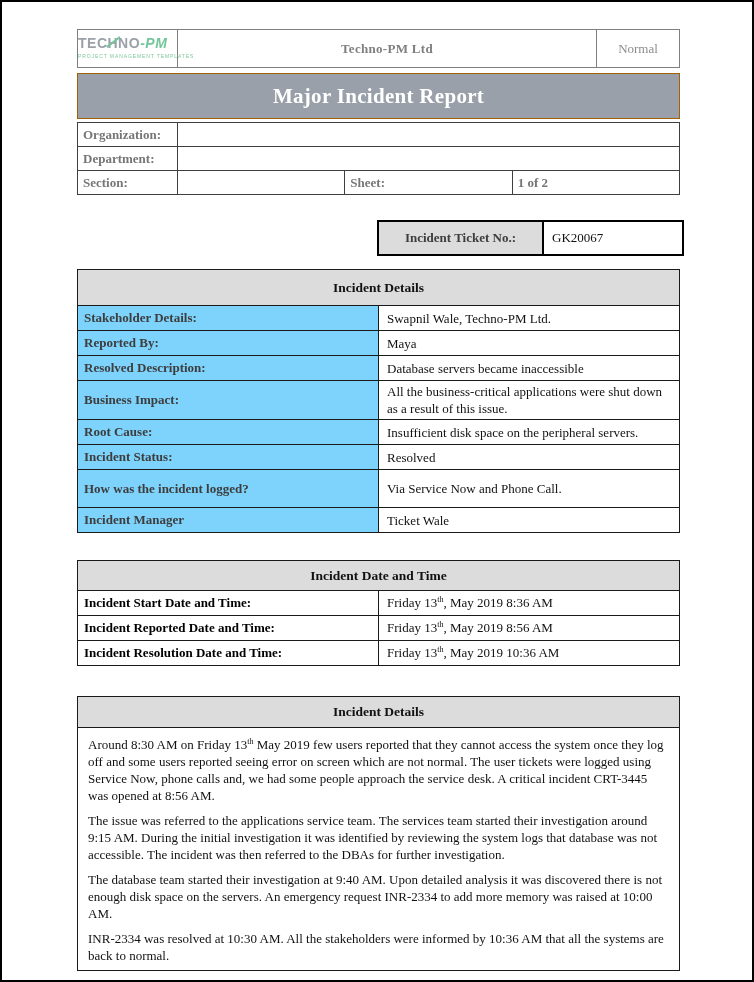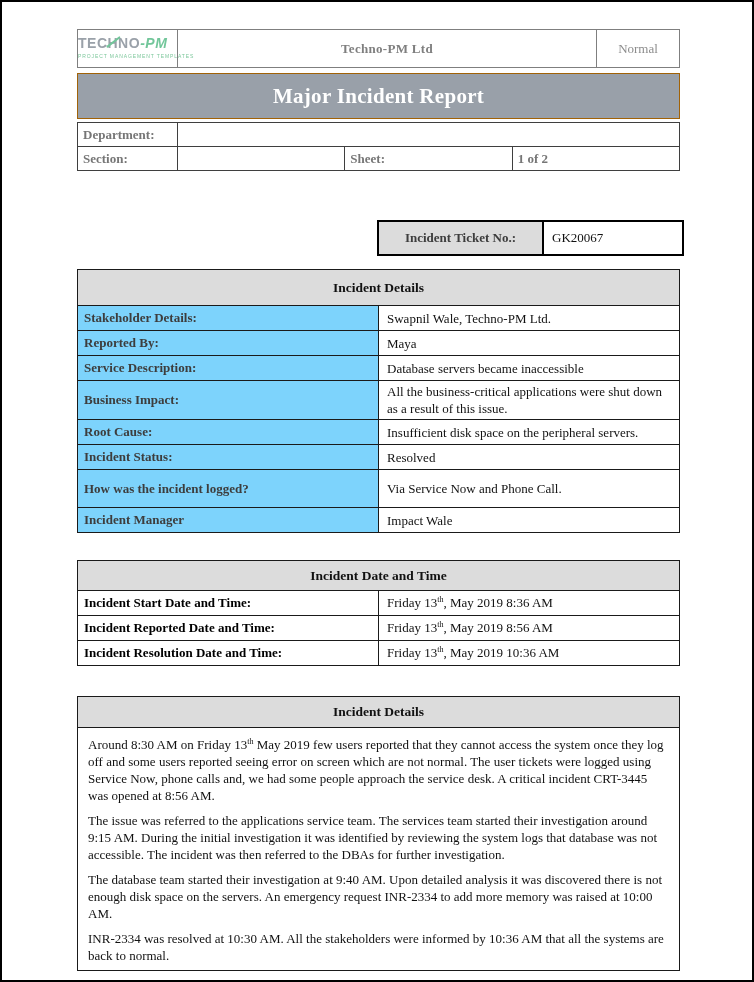--- a/index.html
+++ b/index.html
@@ -140,20 +140,24 @@
     </tr>
   </tbody>
     </table>
 
   <div class="banner">
     <span>Major Incident Report</span>
   </div>
 
   <table class="org-table">
     <tbody>
+        <tr>
+      <td class="org-label">Organization:</td>
+      <td colspan="3"></td>
+    </tr>
     <tr>
       <td class="org-label">Department:</td>
       <td colspan="3"></td>
     </tr>
     <tr>
       <td class="org-label">Section:</td>
       <td></td>
       <td class="org-sheet-label">Sheet:</td>
       <td class="org-sheet-value">1 of 2</td>
     </tr>
@@ -176,42 +180,42 @@
     </tr>
     <tr>
       <td class="lbl" style="height:25px;">Stakeholder Details:</td>
       <td class="val">Swapnil Wale, Techno-PM Ltd.</td>
     </tr>
     <tr>
       <td class="lbl" style="height:25px;">Reported By:</td>
       <td class="val">Maya</td>
     </tr>
     <tr>
-      <td class="lbl" style="height:25px;">Service Description:</td>
+      <td class="lbl" style="height:25px;">Resolved Description:</td>
       <td class="val">Database servers became inaccessible</td>
     </tr>
     <tr>
       <td class="lbl" style="height:37px;">Business Impact:</td>
       <td class="val">All the business-critical applications were shut down as a result of this issue.</td>
     </tr>
     <tr>
       <td class="lbl" style="height:25px;">Root Cause:</td>
       <td class="val">Insufficient disk space on the peripheral servers.</td>
     </tr>
     <tr>
       <td class="lbl" style="height:25px;">Incident Status:</td>
       <td class="val">Resolved</td>
     </tr>
     <tr>
       <td class="lbl" style="height:38px;">How was the incident logged?</td>
       <td class="val">Via Service Now and Phone Call.</td>
     </tr>
     <tr>
       <td class="lbl" style="height:25px;">Incident Manager</td>
-      <td class="val">Impact Wale</td>
+      <td class="val">Ticket Wale</td>
     </tr>
   </tbody>
     </table>
 
   <table class="sec-table dt-table">
     <tbody>
         <tr class="section-header">
       <td colspan="2" style="height:30px;">Incident Date and Time</td>
     </tr>
     <tr>

